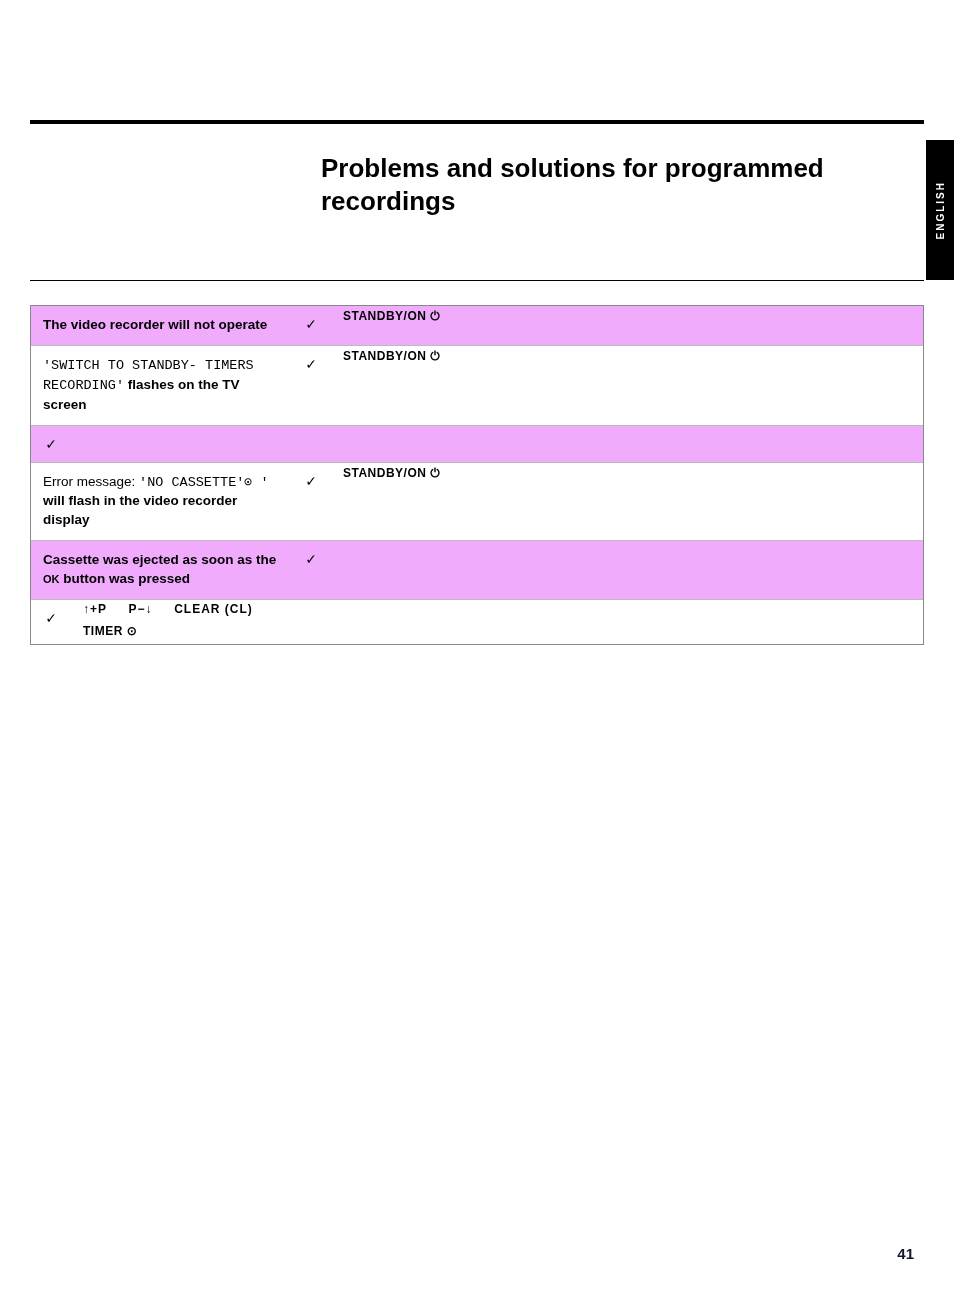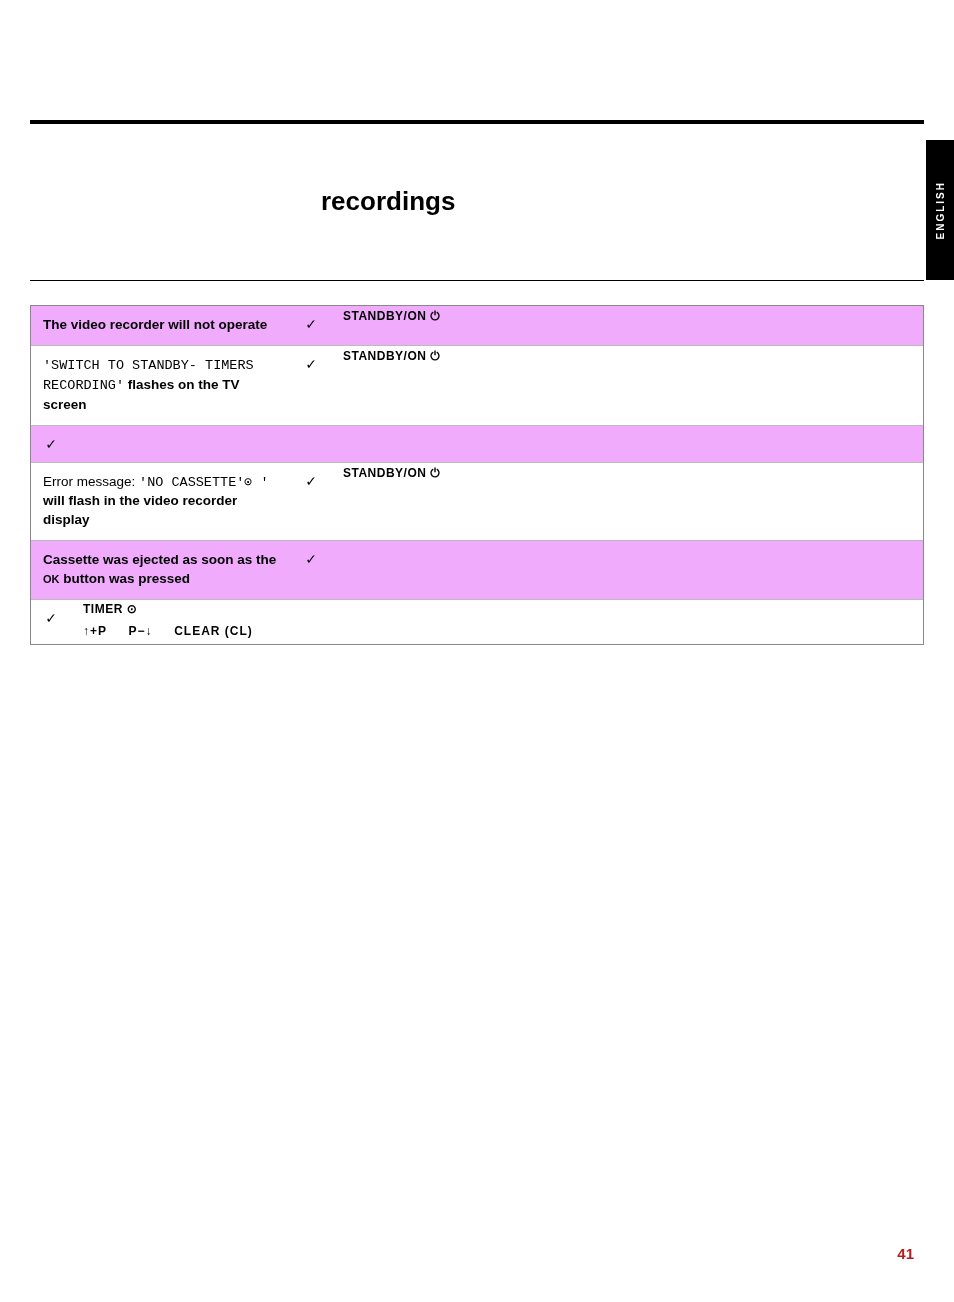--- a/index.html
+++ b/index.html
@@ -127,41 +127,41 @@
       display: block;
       margin-bottom: 4px;
     }
 
     .page-num {
       position: absolute;
       bottom: 40px;
       right: 40px;
       font-size: 15px;
       font-weight: bold;
-      color: #b91c1c;
+      color: #0f172a;
     }
 
     .checkmark {
       font-size: 14px;
     }
 
     .ok-small {
       font-size: 11px;
       font-variant: small-caps;
       font-weight: bold;
     }
   </style>
 </head>
 <body>
 
 <div class="top-rule"></div>
 
 <div class="title-box">
   <h1>
-    <br>
+    <span>Problems and solutions for programmed</span><br>
     <span>recordings</span>
   </h1>
 </div>
 
 <div class="sidebar-tab">
   <span>ENGLISH</span>
 </div>
 
 <div class="bottom-rule"></div>
 
@@ -221,20 +221,20 @@
     </div>
     <div class="col-solution">
     </div>
   </div>
 
   <div class="table-row row-white">
     <div class="col-check">
       <span class="checkmark">✓</span>
     </div>
     <div class="col-solution">
+      <span class="solution-line" style="font-size:12px; font-weight:bold; letter-spacing:1px;">↑+P &nbsp;&nbsp;&nbsp; P−↓ &nbsp;&nbsp;&nbsp; CLEAR (CL)</span>
       <span class="solution-line" style="font-size:12px; font-weight:bold; letter-spacing:0.5px;">TIMER ⊙</span>
-      <span class="solution-line" style="font-size:12px; font-weight:bold; letter-spacing:1px;">↑+P &nbsp;&nbsp;&nbsp; P−↓ &nbsp;&nbsp;&nbsp; CLEAR (CL)</span>
     </div>
   </div>
 
 </div>
 
 <div class="page-num">41</div>
 
 </body></html>

